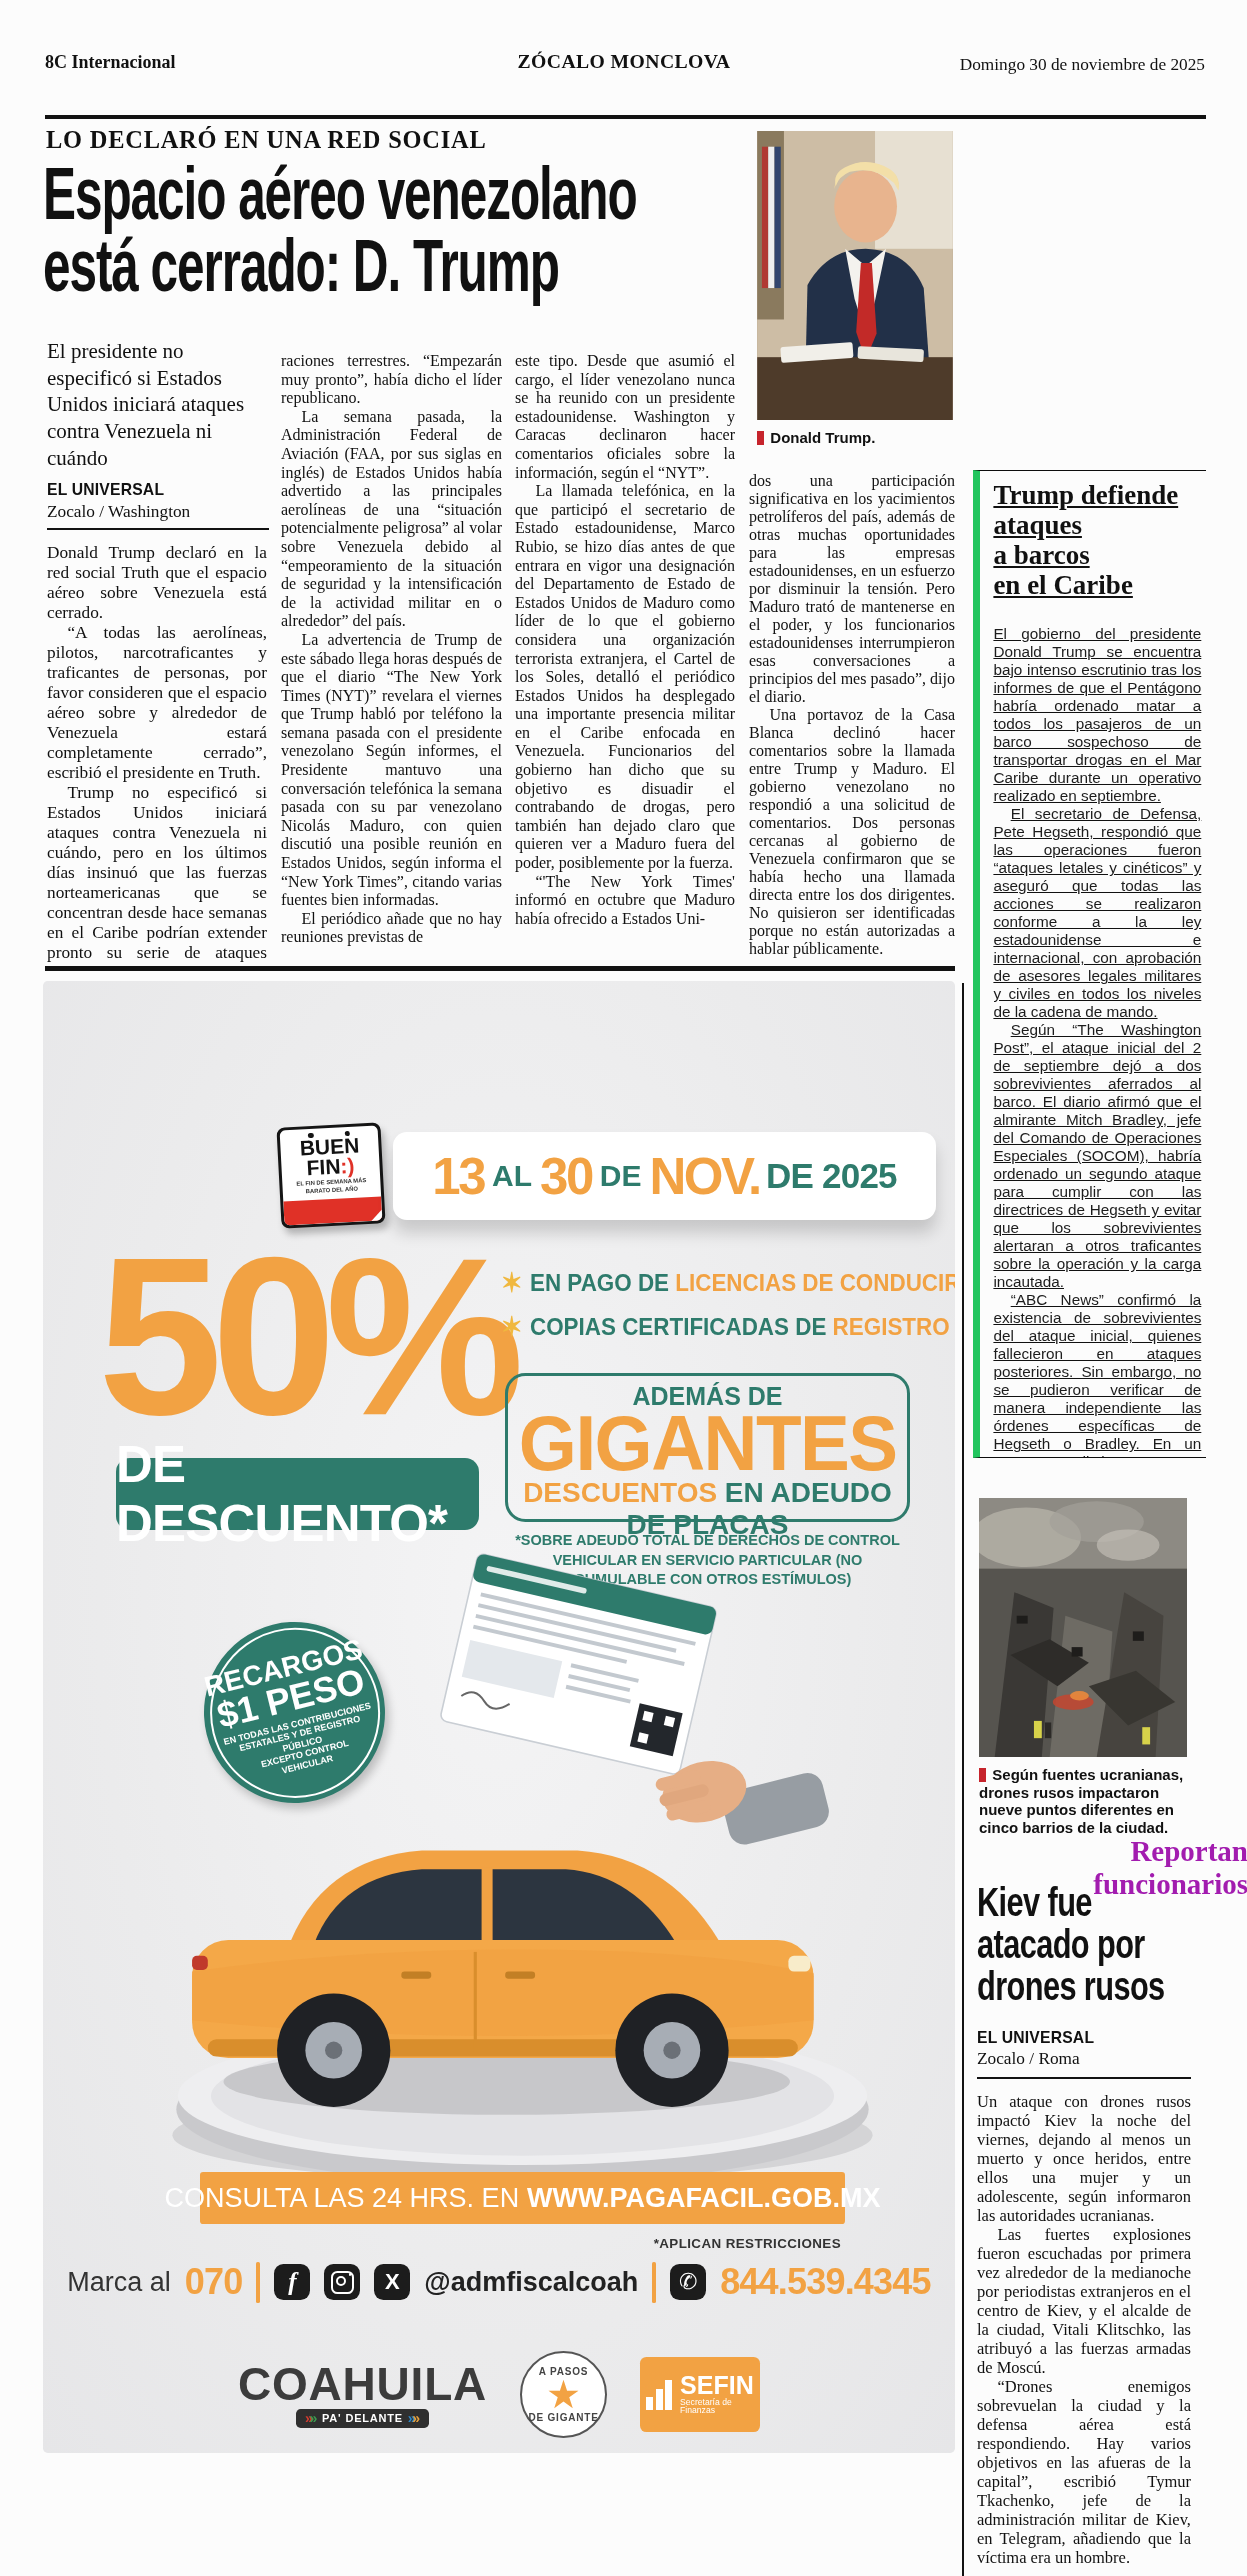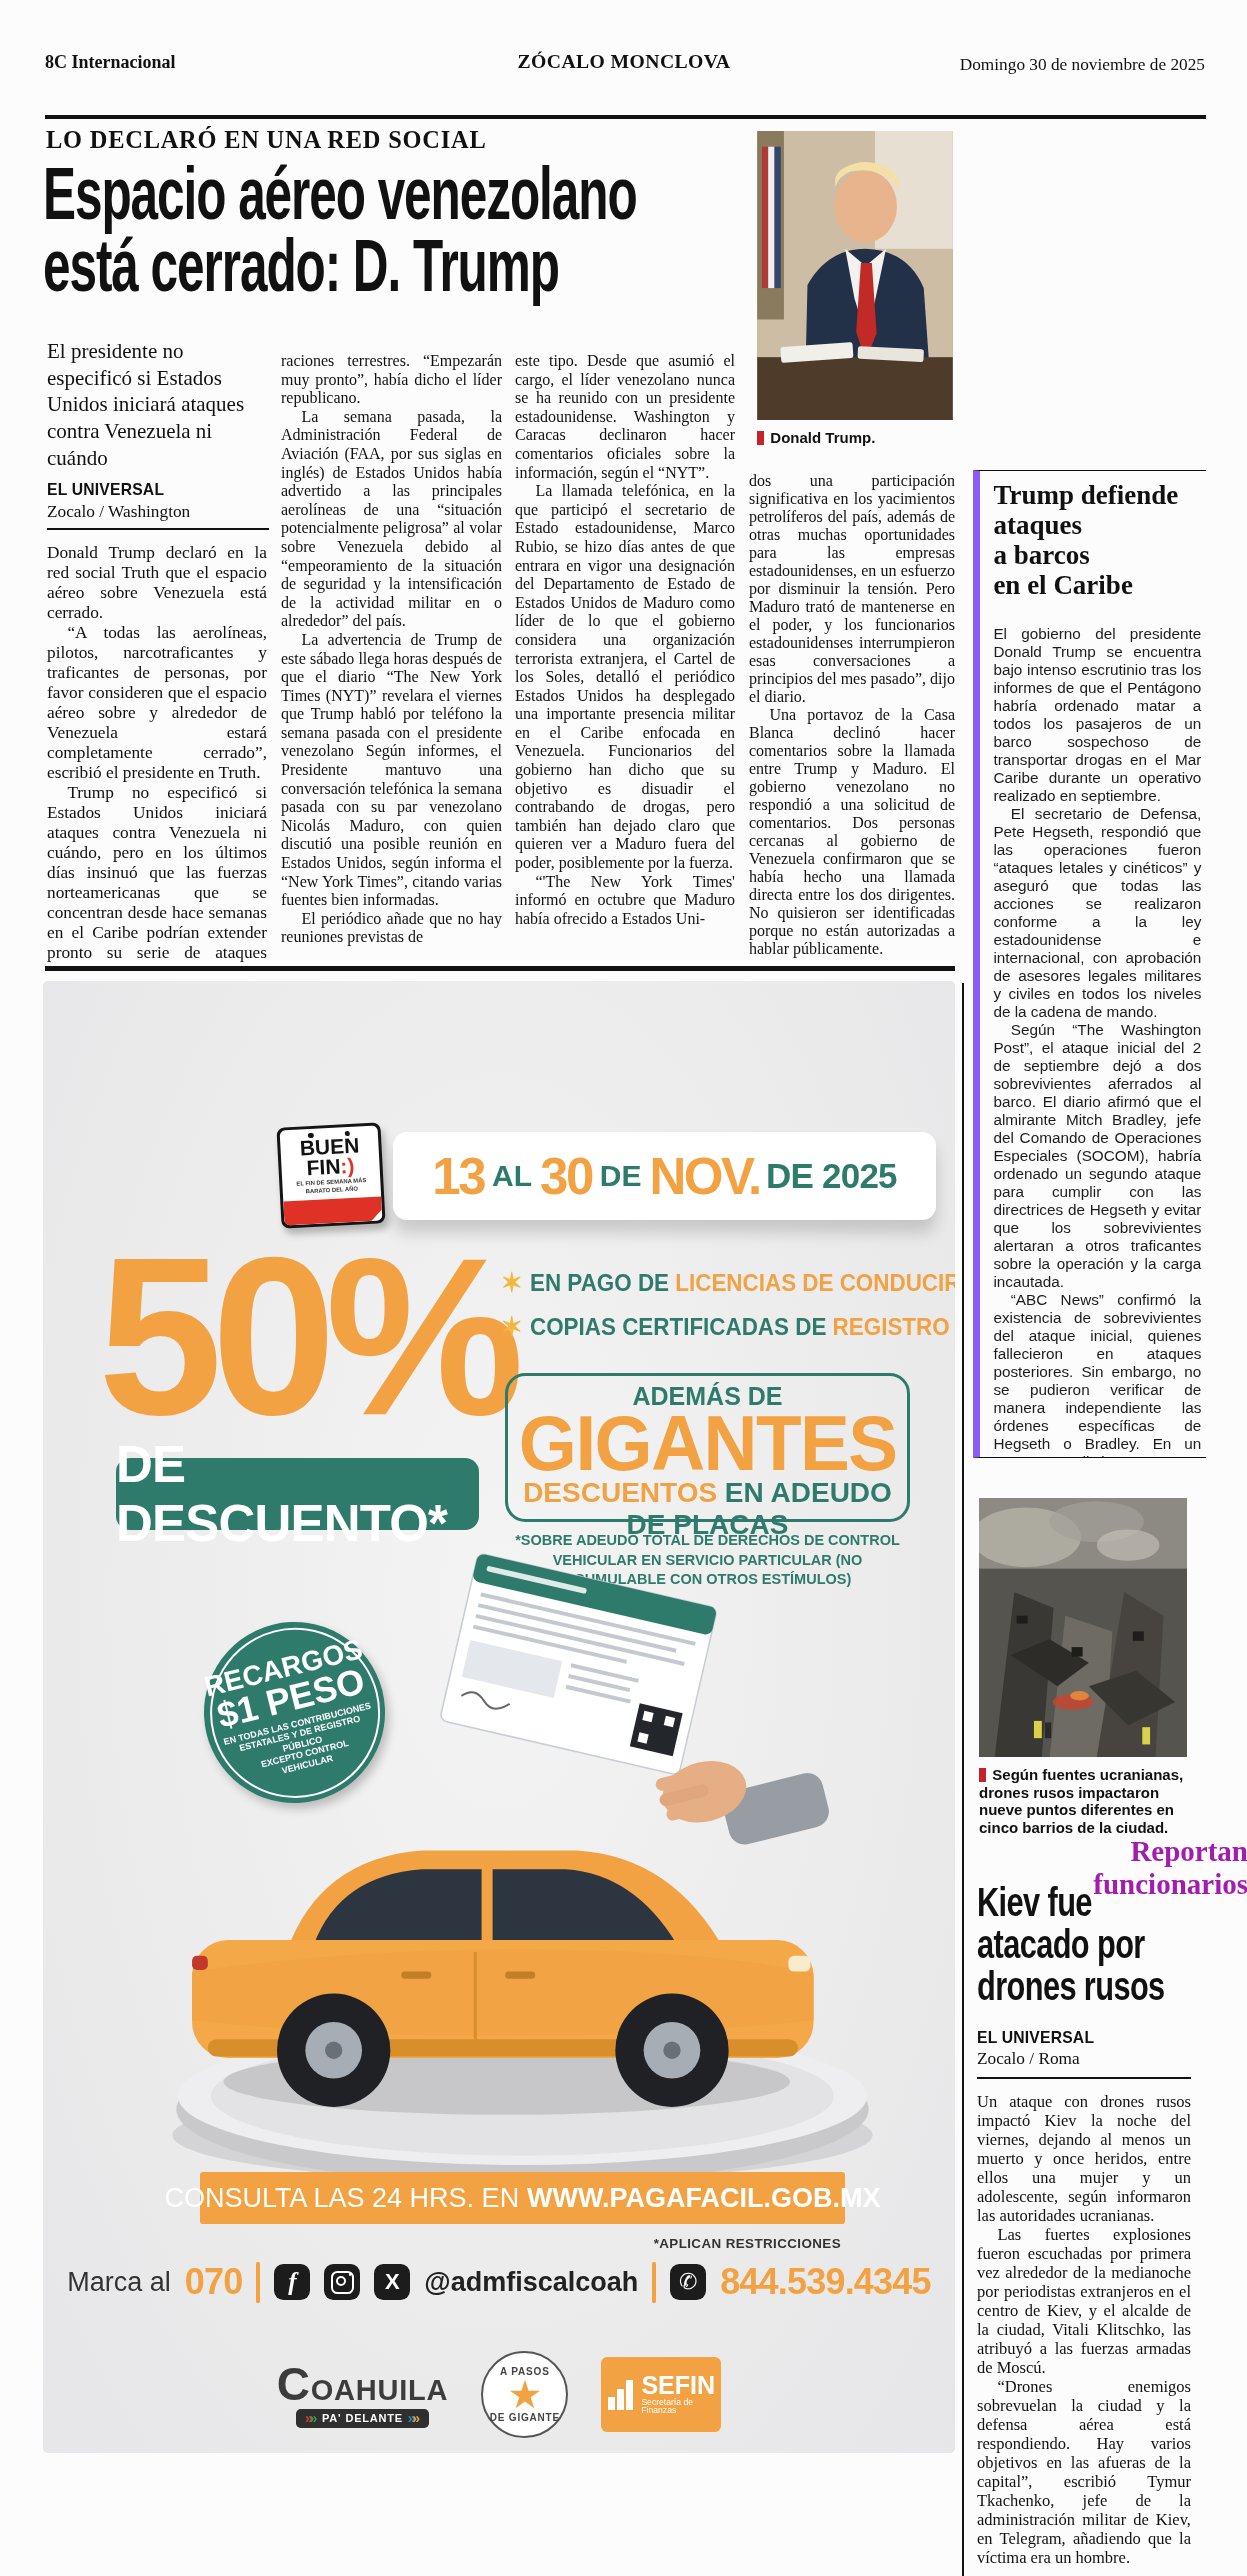--- a/index.html
+++ b/index.html
@@ -32,22 +32,22 @@
   .main-rule{left:45px;top:966px;width:910px;height:4.7px;background:#121212;}
 
   .photo{overflow:hidden;background:#b9a98f;}
   .trump-photo{left:757px;top:131px;width:196px;height:289px;}
   .caption{font:bold 15px/1.18 "Liberation Sans",sans-serif;}
   .marker{display:inline-block;width:7px;height:13.4px;background:#c6242c;margin-right:6.3px;vertical-align:-1.6px;}
 
   
   .side-divider{left:962px;top:983px;width:1.6px;height:1593px;background:#121212;}
   .sidebar{left:973px;top:470px;width:233px;height:988px;box-sizing:border-box;
-           border-left:7px solid #8b5cf6;border-top:1.6px solid #0d0d0d;border-bottom:1.6px solid #0d0d0d;
-           padding:9.4px 4.7px 0 13.4px;overflow:hidden;}
+           border-left:7px solid #22c55e;border-top:1.6px solid #0d0d0d;border-bottom:1.6px solid #0d0d0d;
+           padding:9.4px 4.7px 0 13.4px;overflow:hidden;text-decoration:underline;}
   .side-title div{font:bold 27px/30px "Liberation Serif",serif;}
   .side-body{margin-top:25px;font:15.3px/18px "Liberation Sans",sans-serif;color:#1c1c1c;text-align:justify;}
   .side-body p{margin:0;}
   .side-body p.ind{text-indent:17.3px;}
 
   
   .kiev-photo{left:979px;top:1498px;width:208px;height:259px;}
   .kiev-caption{left:979px;top:1766px;width:211px;}
   .kiev-kicker{left:977px;top:1835px;font:bold 29px "Liberation Serif",serif;color:#a21caf;text-align:right;}
   .kiev-headline{left:977px;top:1881px;}
@@ -122,21 +122,21 @@
   .soc.fb span{font:bold italic 25px "Liberation Serif",serif;}
   .soc.xx span{font:bold 22px "Liberation Sans",sans-serif;}
   .soc.wa span{font-size:22px;}
   .ig-glyph{width:19px;height:19px;border:2.4px solid #fff;border-radius:6.3px;position:relative;}
   .ig-glyph::after{content:"";position:absolute;top:3.1px;left:3.1px;width:6.3px;height:6.3px;border:2.4px solid #fff;border-radius:50%;}
   .ig-glyph::before{content:"";position:absolute;top:0.8px;right:0.8px;width:2.4px;height:2.4px;background:#fff;border-radius:50%;}
 
   .logos{left:0;right:0;top:1370px;display:flex;align-items:center;justify-content:center;gap:33px;z-index:4;}
   .coa{display:flex;flex-direction:column;align-items:center;}
   .coa-word{font-weight:bold;color:#3c3c3c;letter-spacing:0.8px;line-height:1;}
-  .coa-word .bigc{font-size:46px;} .coa-word .rest{font-size:29px;}
+  .coa-word .bigc{font-size:46px;} .coa-word .rest{font-size:46px;}
   .coa-bar{margin-top:1.6px;background:#2f2f2f;border-radius:4.7px;padding:2.4px 9.4px;display:flex;align-items:center;gap:4.7px;}
   .coa-bar .chev{font-weight:bold;font-size:14px;line-height:1;}
   .coa-bar .txt{color:#fff;font-weight:bold;font-size:11px;letter-spacing:0.8px;}
   .star-badge{width:83px;height:83px;border:2px solid #555;border-radius:50%;background:#fff;
               display:flex;flex-direction:column;align-items:center;justify-content:center;}
   .star-badge .small{font-weight:bold;font-size:10px;color:#444;letter-spacing:0.8px;}
   .star-badge .star{color:#f2a243;font-size:39px;line-height:35px;}
   .sefin{width:120px;height:75px;background:#f2a243;border-radius:6.3px;display:flex;align-items:center;justify-content:center;gap:7.9px;}
   .sefin-bars{display:flex;align-items:flex-end;gap:2.4px;}
   .sefin-bars i{display:block;width:7px;background:#fff;}

